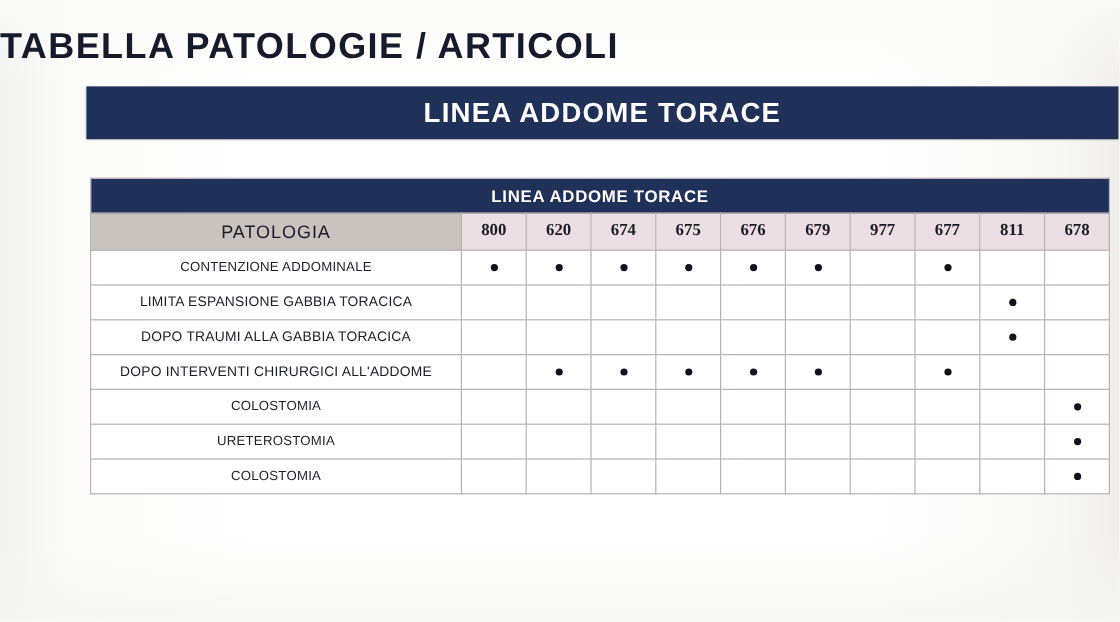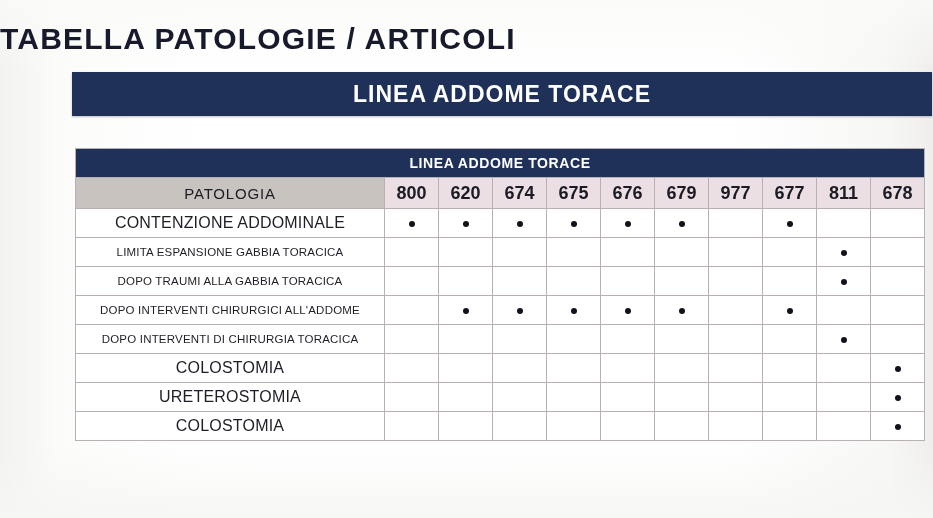--- a/index.html
+++ b/index.html
@@ -101,36 +101,37 @@
     font-weight: normal;
     color: #1b1b25;
   }
   .headrow th.patologia {
     background: #c9c3c0;
     letter-spacing: 0.8px;
   }
   .headrow th.code {
     background: #ecdfe3;
     font-weight: bold;
-    font-size: 18px;
+    font-size: 14px;
+    font-family: Liberation Serif, serif;
   }
 
   tbody tr td {
     height: 28px;
     background: #ffffff;
   }
   td.label {
     font-size: 11.5px;
     color: #1e1e28;
     letter-spacing: 0.2px;
     padding: 0 6px;
     white-space: nowrap;
   }
   td.label.big {
-    font-size: 16px;
+    font-size: 11px;
   }
   td.cell {
     font-size: 11px;
   }
   .dot {
     display: inline-block;
     width: 6px;
     height: 6px;
     border-radius: 50%;
     background: #12121c;
@@ -229,33 +230,20 @@
             <td class="cell"><span class="dot"></span></td>
             <td class="cell"><span class="dot"></span></td>
             <td class="cell"><span class="dot"></span></td>
             <td class="cell"><span class="dot"></span></td>
             <td class="cell"></td>
             <td class="cell"><span class="dot"></span></td>
             <td class="cell"></td>
             <td class="cell"></td>
           </tr>
           <tr>
-            <td class="label">DOPO INTERVENTI DI CHIRURGIA TORACICA</td>
-            <td class="cell"></td>
-            <td class="cell"></td>
-            <td class="cell"></td>
-            <td class="cell"></td>
-            <td class="cell"></td>
-            <td class="cell"></td>
-            <td class="cell"></td>
-            <td class="cell"></td>
-            <td class="cell"><span class="dot"></span></td>
-            <td class="cell"></td>
-          </tr>
-          <tr>
             <td class="label big">COLOSTOMIA</td>
             <td class="cell"></td>
             <td class="cell"></td>
             <td class="cell"></td>
             <td class="cell"></td>
             <td class="cell"></td>
             <td class="cell"></td>
             <td class="cell"></td>
             <td class="cell"></td>
             <td class="cell"></td>

